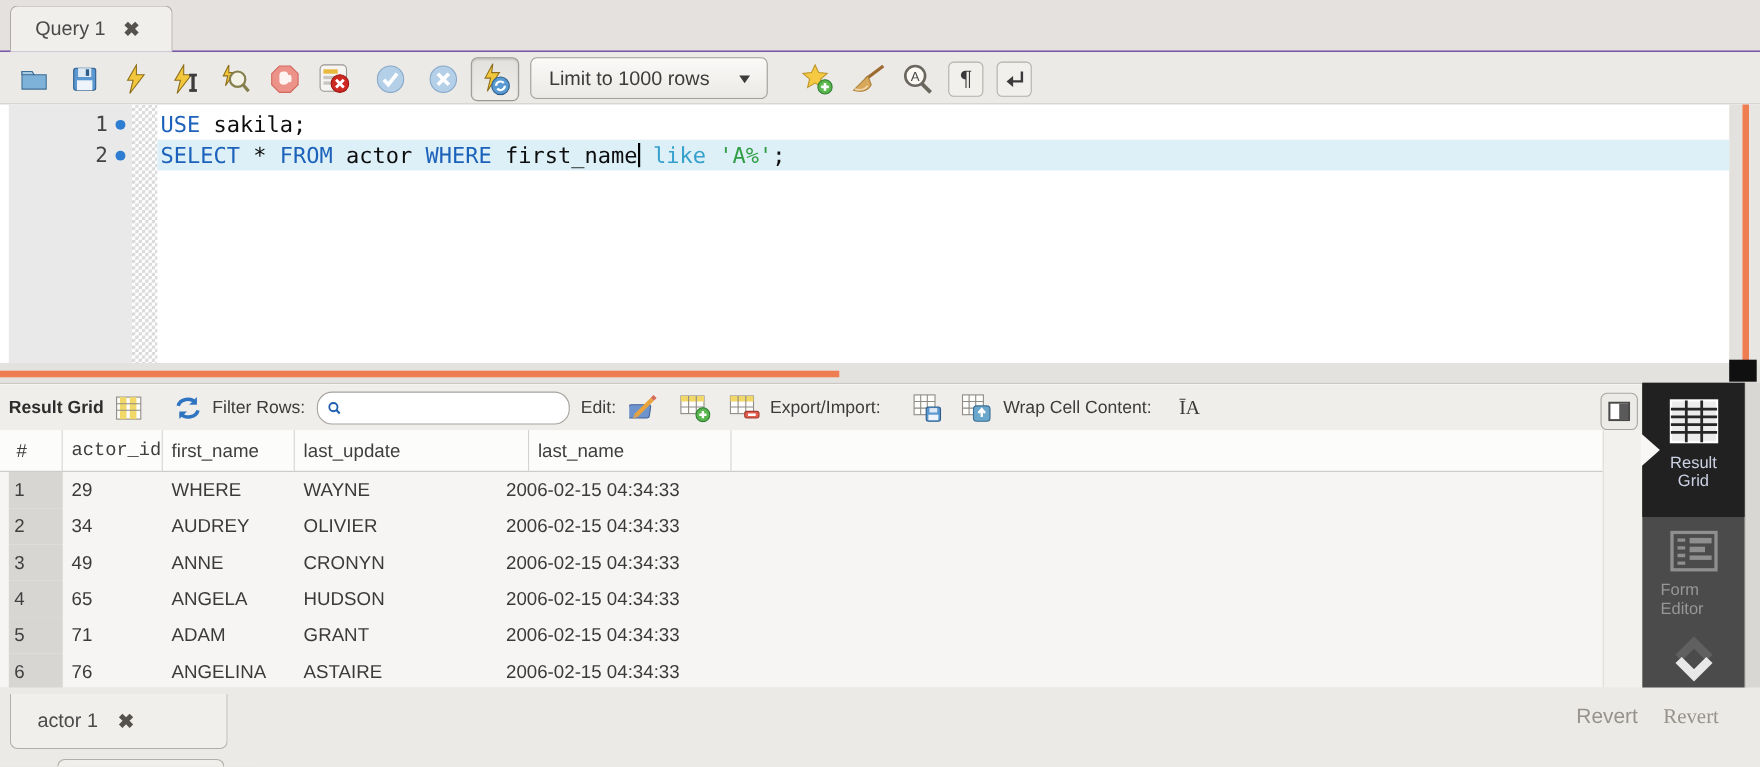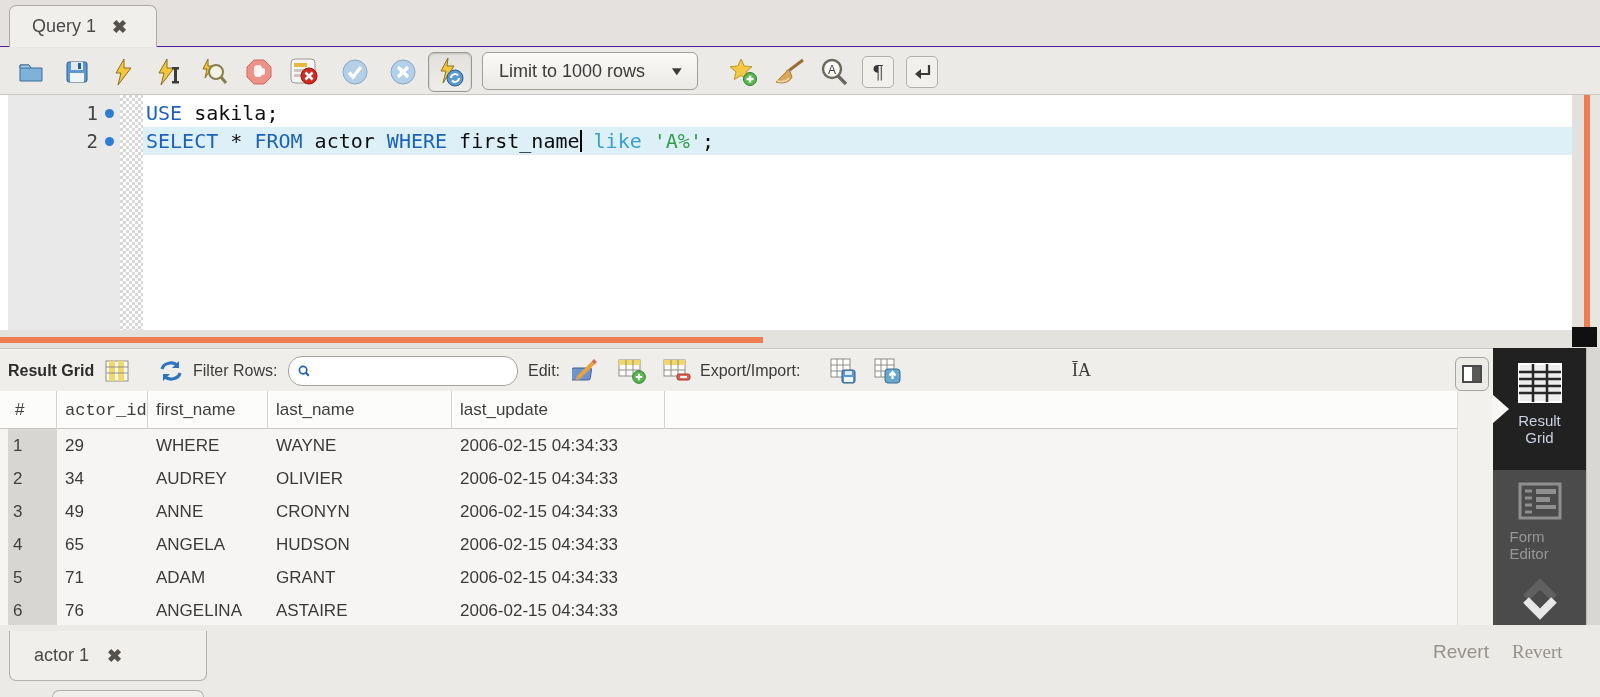--- a/index.html
+++ b/index.html
@@ -331,39 +331,42 @@
           </svg>
       </div>
       <div class="rt" style="left:874px">
         <svg width="28" height="26" viewBox="0 0 28 26">
           <rect x="1" y="1" width="19" height="18" fill="#fdfdfb" stroke="#8f8c86"></rect>
           <path d="M7 1v18 M13 1v18 M1 7h19 M1 13h19" stroke="#8f8c86"></path>
           <rect x="11" y="11" width="15" height="14" rx="3" fill="#6aa7cc" stroke="#3a6e92"></rect>
           <path d="M18.5 21v-6 M15.5 17.5l3-3.5 3 3.5" stroke="#fff" stroke-width="2.2" fill="none"></path>
           </svg>
       </div>
+      <div class="rt" style="left:912px">
+          <span class="rt-label">Wrap Cell Content:</span>
+        </div>
       <div class="rt" style="left:1072px">
         <span style="font-size:18px;color:#3a3a3a;font-family:'Liberation Serif',serif">ĪA</span>
       </div>
       <div class="rt" style="left:1455px;top:3px">
         <div class="panel-toggle">
           <svg width="20" height="18" viewBox="0 0 20 18">
             <rect x="1" y="1" width="18" height="16" fill="#fff" stroke="#4a4a4a" stroke-width="2"></rect>
             <rect x="10" y="2" width="8" height="14" fill="#5a5a5a"></rect>
             </svg>
         </div>
       </div>
     </div>
 
     <div class="grid-header">
         <div class="hcell h0">#</div>
         <div class="hcell h1">actor_id</div>
         <div class="hcell h2">first_name</div>
+        <div class="hcell h4">last_update</div>
         <div class="hcell h3">last_name</div>
-        <div class="hcell h4">last_update</div>
         <div class="hcell hfill"></div>
       </div>
     <div class="grid-rows">
         <div class="grow">
           <div class="gcell c0">1</div>
           <div class="gcell c1">29</div>
           <div class="gcell c2">WHERE</div>
           <div class="gcell c3">WAYNE</div>
           <div class="gcell c4">2006-02-15 04:34:33</div>
         </div>

